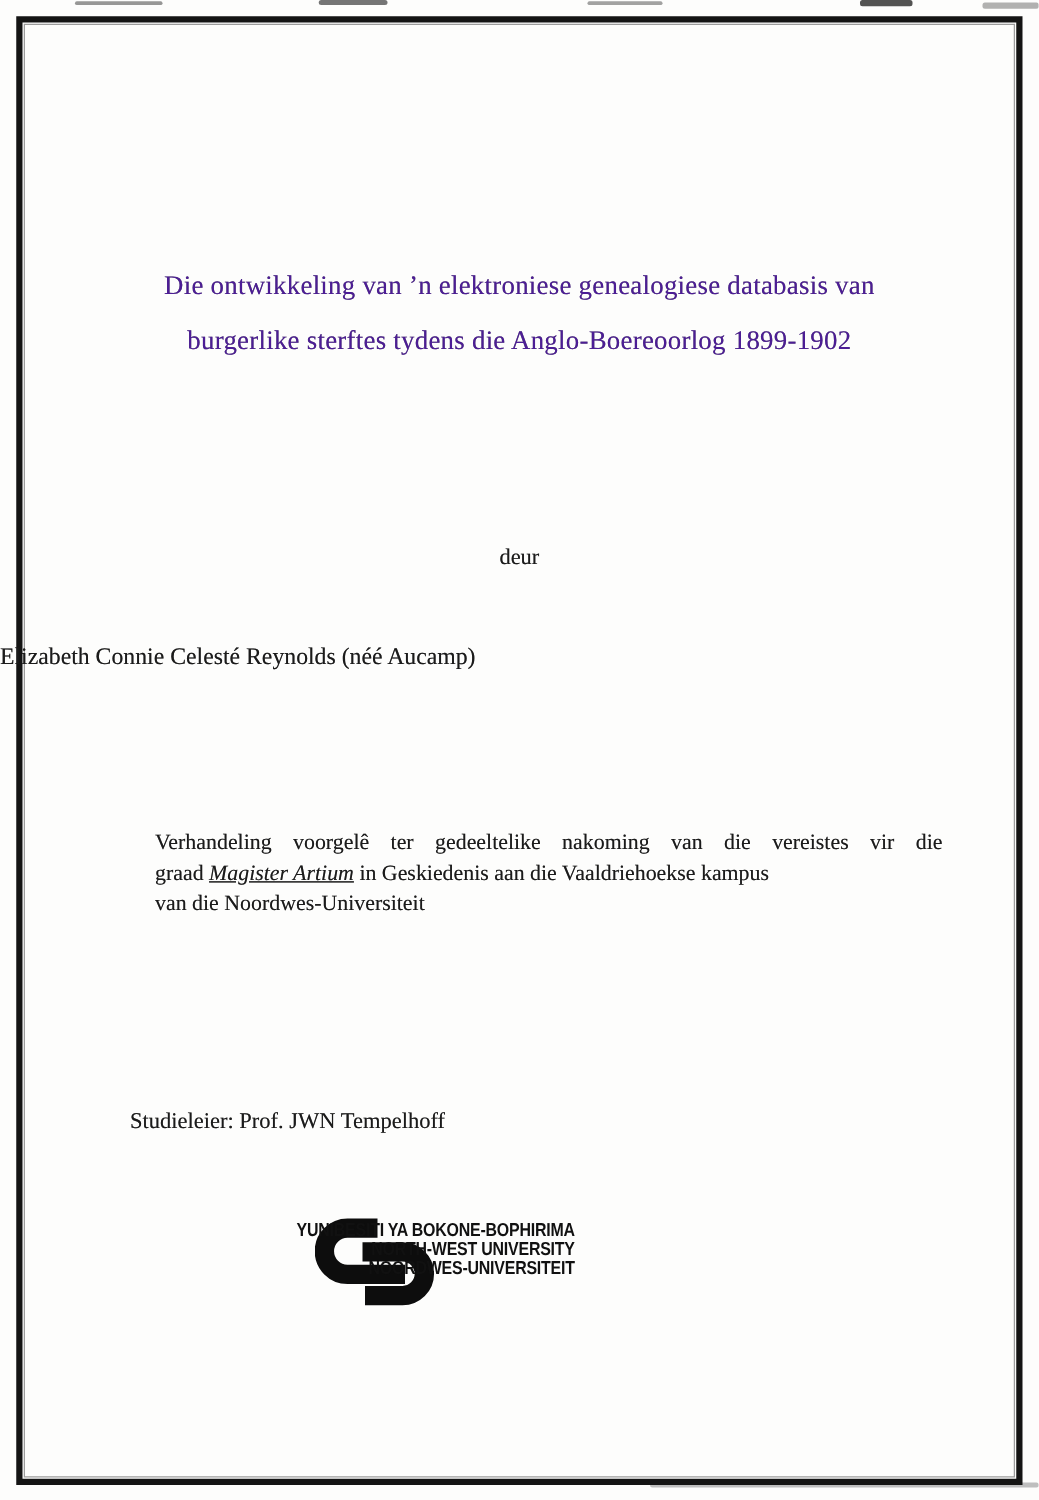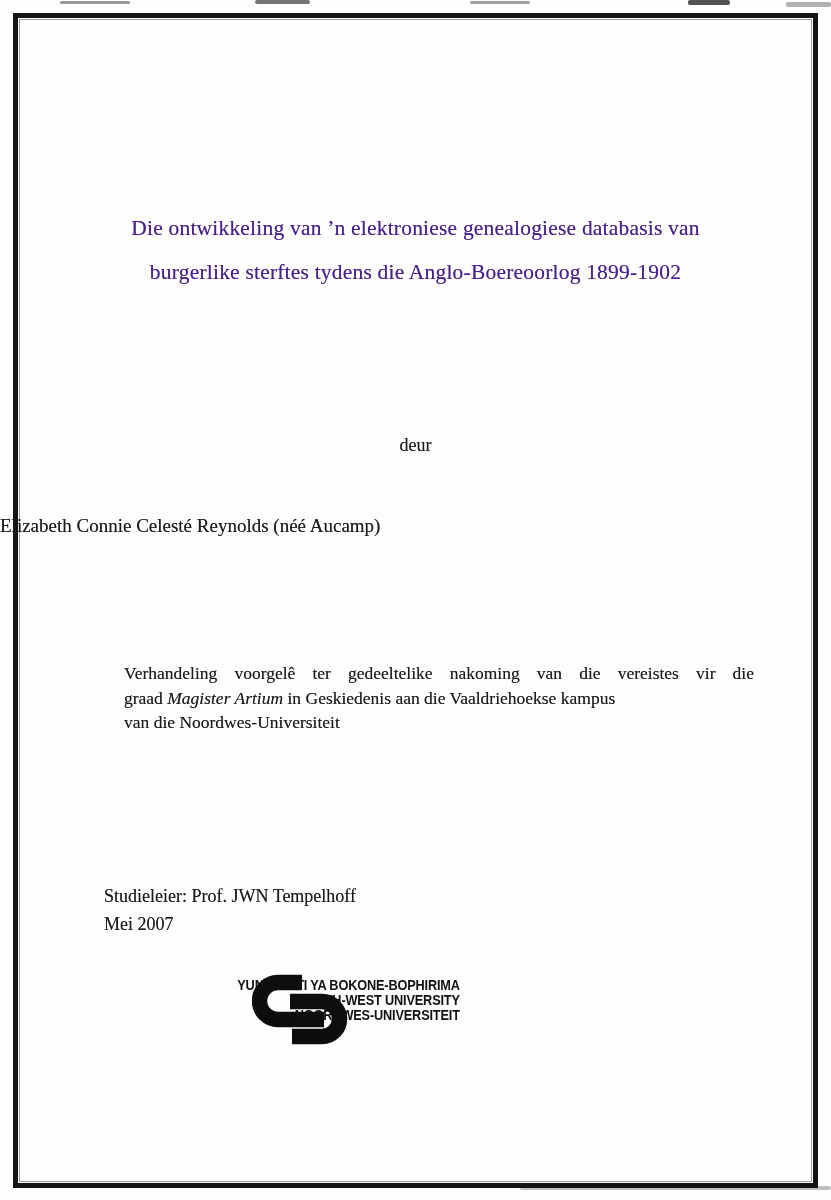--- a/index.html
+++ b/index.html
@@ -46,21 +46,21 @@
     font-size:19px;line-height:24px;
   }
   .statement{
     position:absolute;left:104px;top:661px;width:630px;
     font-size:17.5px;line-height:24.5px;margin-left:20px;
   }
   .statement .justified{
     text-align:justify;
     text-align-last:justify;
   }
-  .statement .italic{font-style:italic;}
+  .statement .italic{font-style:italic;text-decoration:underline;}
   .supervisor-block{
     position:absolute;left:104px;top:883px;
     font-size:18px;line-height:27.5px;
   }
   .logo{
     position:absolute;left:0;top:0;width:724px;height:1200px;pointer-events:none;
   }
   .logo-mark{
     position:absolute;left:252px;top:972px;width:97px;height:76px;
   }
@@ -102,21 +102,20 @@
   <div class="author soft">Elizabeth Connie Celesté Reynolds (néé Aucamp)</div>
 
   <div class="statement soft">
     <div class="justified">Verhandeling voorgelê ter gedeeltelike nakoming van die vereistes vir die</div>
     <div><span>graad </span><span class="italic">Magister Artium</span><span> in Geskiedenis aan die Vaaldriehoekse kampus</span></div>
     <div>van die Noordwes-Universiteit</div>
   </div>
 
   <div class="supervisor-block soft">
     <div>Studieleier: Prof. JWN Tempelhoff</div>
-    <div>Mei 2007</div>
   </div>
 
   <div class="logo">
     <svg class="logo-mark" viewBox="0 0 97 76" aria-hidden="true">
 
       <path d="M 50 10.5 H 26 A 17.5 17.5 0 0 0 26 47.5 H 72" fill="none" stroke="#0d0d0d" stroke-width="15.5"></path>
 
       <path d="M 38 29.5 H 70 A 17.5 17.5 0 0 1 70 64.5 H 40" fill="none" stroke="#0d0d0d" stroke-width="15.5"></path>
     </svg>
     <div class="logo-text">

